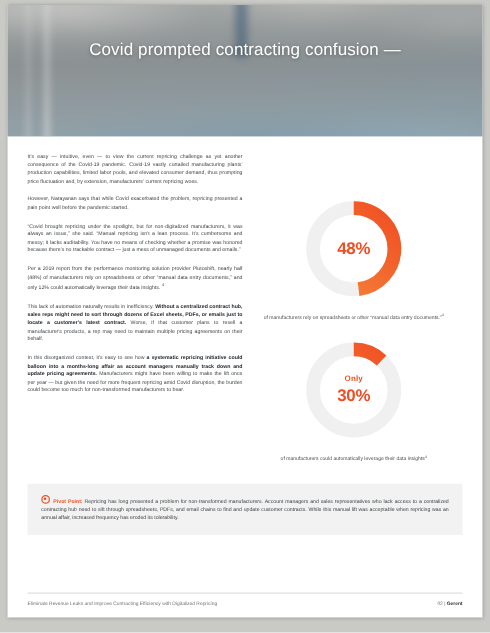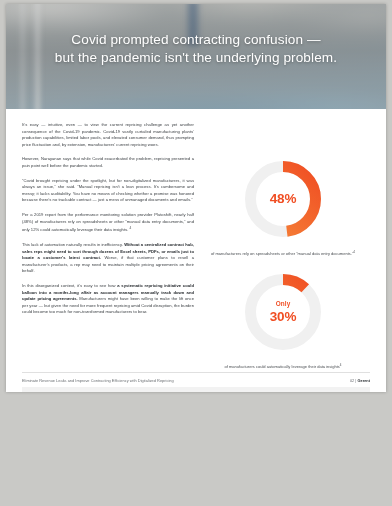--- a/index.html
+++ b/index.html
@@ -5,21 +5,21 @@
   html,body{margin:0;padding:0;}
   body{
     width:392px;height:506px;
     background:#c9c9c6;
     font-family:"Liberation Sans", sans-serif;
     overflow:hidden;
   }
   .page{
     position:absolute;
     left:6px; top:4px;
-    width:380px; height:388px;
+    width:380px; height:490px;
     background:#ffffff;
     box-shadow:0 0 3px rgba(0,0,0,.25);
     overflow:hidden;
   }
   
   .hero{
     position:relative;
     height:105px;
     overflow:hidden;
     background:#8d9398;
@@ -160,21 +160,20 @@
 <div class="page">
 
   <div class="hero">
     <div class="hero-photo"></div>
     <div class="hero-pole b"></div>
     <div class="hero-pole"></div>
     <div class="hero-strip"></div>
     <div class="hero-scrim"></div>
     <div class="hero-title">
       <span>Covid prompted contracting confusion —</span>
-      <span class="l2">but the pandemic isn't the underlying problem.</span>
     </div>
   </div>
 
   <div class="content">
     <div class="col-left" id="paraCol">
         <p class="body"><span>It's easy — intuitive, even — to view the current repricing challenge as yet another consequence of the Covid-19 pandemic. Covid-19 vastly curtailed manufacturing plants' production capabilities, limited labor pools, and elevated consumer demand, thus prompting price fluctuation and, by extension, manufacturers' current repricing woes.</span></p>
         <p class="body"><span>However, Narayanan says that while Covid exacerbated the problem, repricing presented a pain point well before the pandemic started.</span></p>
         <p class="body"><span>“Covid brought repricing under the spotlight, but for non-digitalized manufacturers, it was always an issue,” she said. “Manual repricing isn't a lean process. It's cumbersome and messy; it lacks auditability. You have no means of checking whether a promise was honored because there's no trackable contract — just a mess of unmanaged documents and emails.”</span></p>
         <p class="body"><span>Per a 2019 report from the performance monitoring solution provider Plutoshift, nearly half (48%) of manufacturers rely on spreadsheets or other “manual data entry documents,” and only 12% could automatically leverage their data insights. </span><sup>4</sup></p>
         <p class="body"><span>This lack of automation naturally results in inefficiency. </span><b>Without a centralized contract hub, sales reps might need to sort through dozens of Excel sheets, PDFs, or emails just to locate a customer's latest contract.</b><span> Worse, if that customer plans to resell a manufacturer's products, a rep may need to maintain multiple pricing agreements on their behalf.</span></p>

